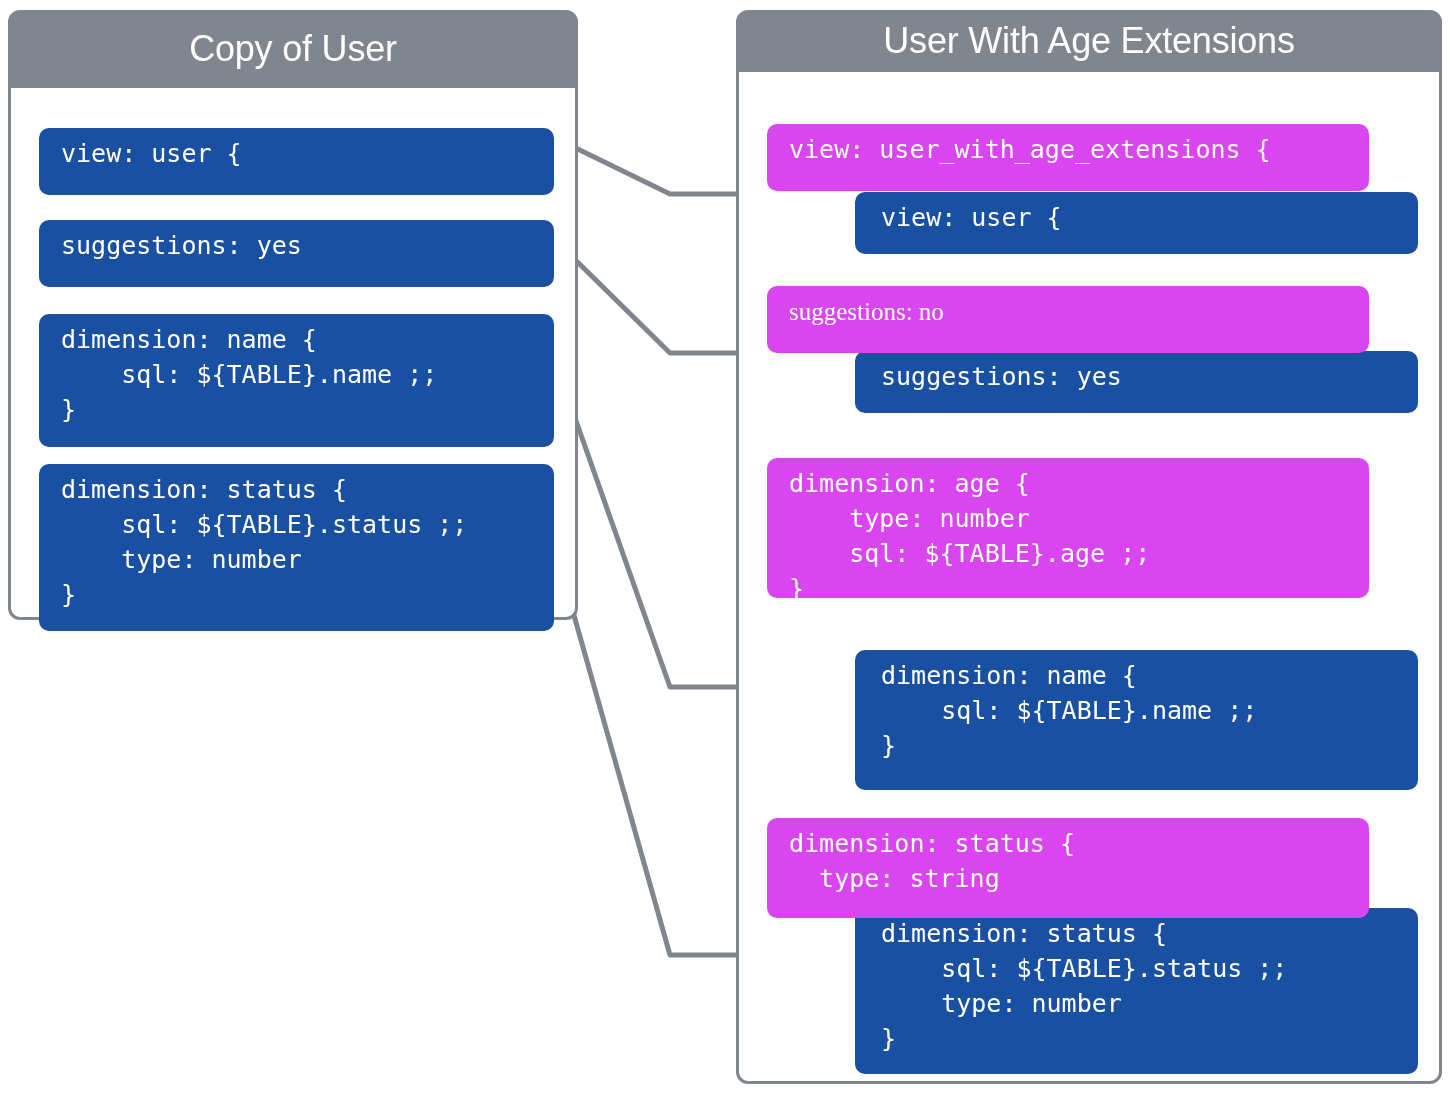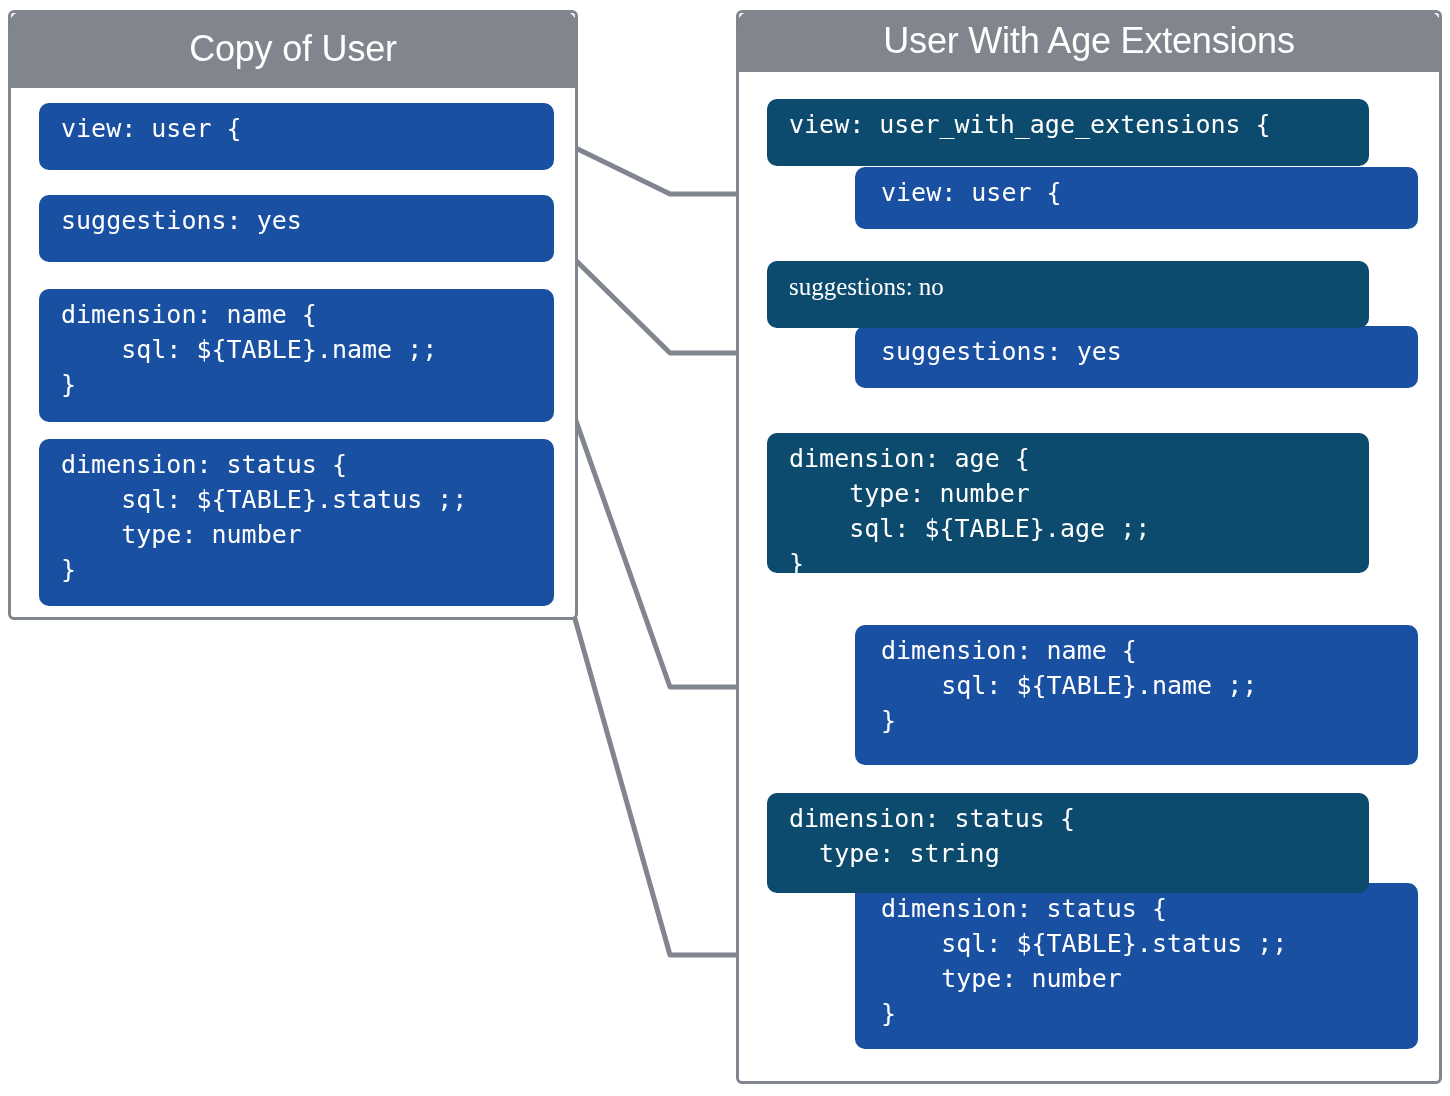--- a/index.html
+++ b/index.html
@@ -7,21 +7,21 @@
     width:1450px;height:1096px;position:relative;overflow:hidden;
     font-family:"Liberation Sans", sans-serif;
   }
   .stage{position:absolute;left:0;top:0;width:1450px;height:1096px;}
 
   
   .panel{
     position:absolute;
     background:#ffffff;
     border:3px solid #80858E;
-    border-radius:6px;
+    border-radius:12px;
     box-sizing:border-box;
   }
   #panel-left{ left:8px;  top:10px;  width:570px;  height:610px; }
   #panel-right{left:736px;top:10px;  width:706px;  height:1074px;}
 
   .panel-header{
     position:absolute;left:-3px;top:-3px;
     background:#80858E;
     border-radius:18px 18px 0 0;
     display:flex;align-items:center;justify-content:center;
@@ -40,23 +40,24 @@
     position:absolute;
     border-radius:10px;
     color:#ffffff;
     font-family:"DejaVu Sans Mono","Liberation Mono",monospace;
     font-size:25px;
     line-height:35px;
     white-space:pre;
     box-sizing:border-box;
     padding:8px 0 8px 22px;
     letter-spacing:0px;
+    margin-top:25px;
   }
   .dark { background:#1A50A2; }
-  .light{ background:#0c4a6e; }
+  .light{ background:#d946ef; }
 
   
   #connectors{position:absolute;left:0;top:0;width:1450px;height:1096px;
               pointer-events:none;}
 </style>
 </head>
 <body>
 
 <div class="stage">
 

